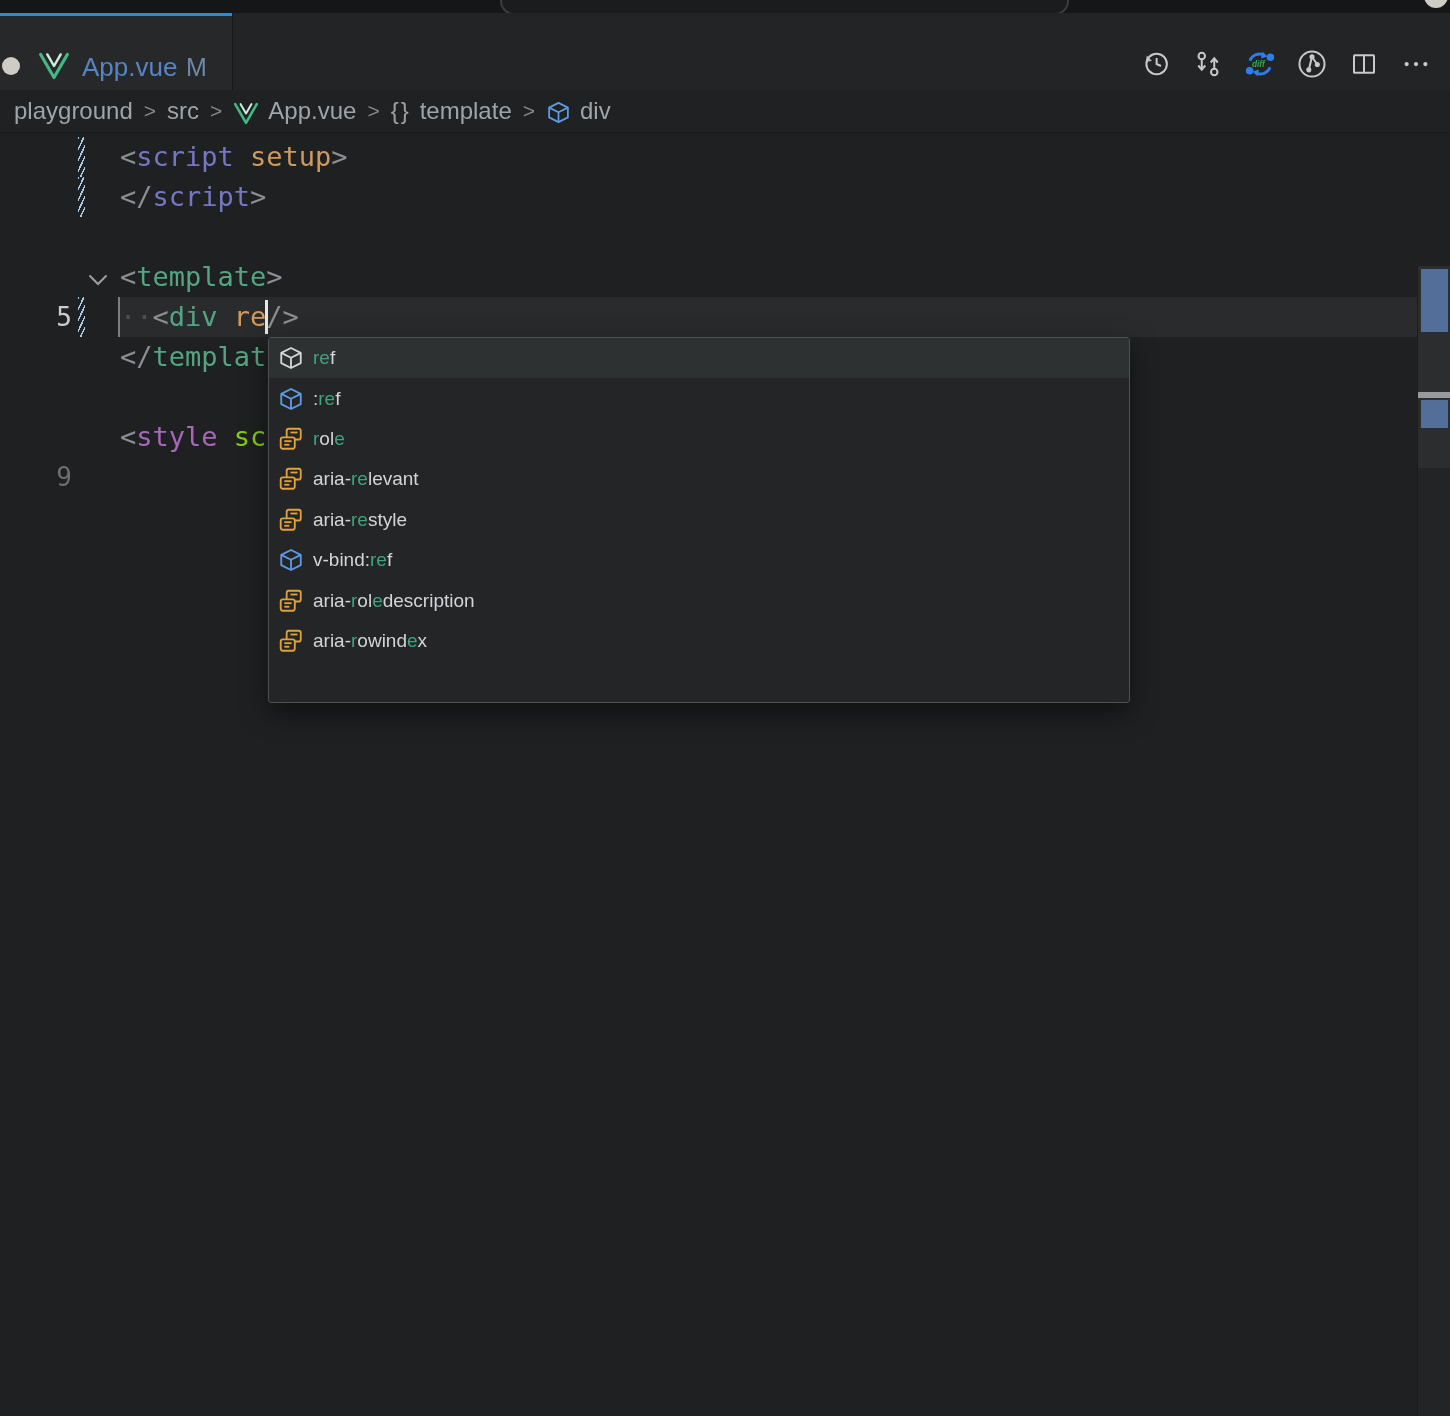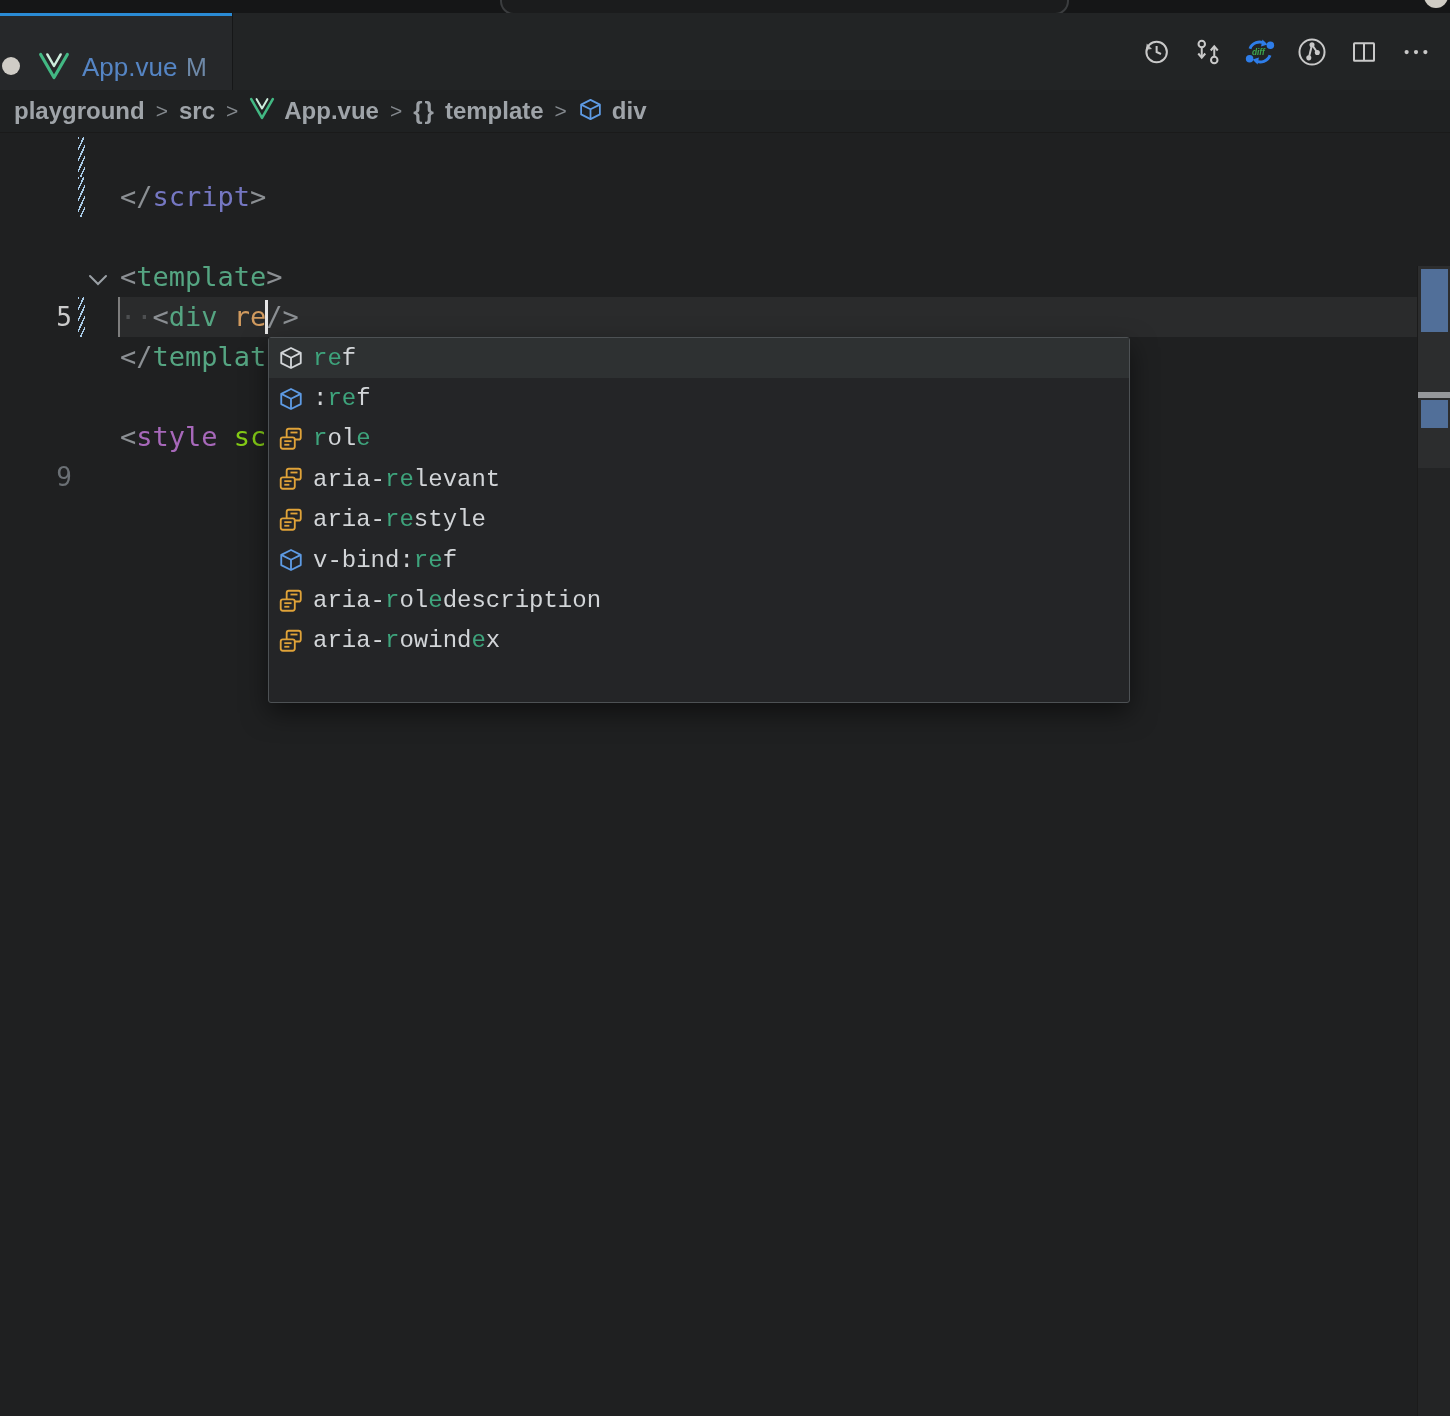--- a/index.html
+++ b/index.html
@@ -17,28 +17,28 @@
   .tabbar{position:absolute;left:0;top:13px;width:1450px;height:77px;background:#222425;
           border-bottom:1px solid #161718;}
   .tab{position:absolute;left:0;top:0;width:232px;height:77px;background:#26282a;
        border-right:1px solid #161718;cursor:pointer;}
   .tab-accent{position:absolute;left:0;top:0;width:232px;height:3px;background:#2a8bd5;}
   .tab-dot{position:absolute;left:2px;top:44px;width:18px;height:18px;border-radius:50%;
            background:#cfccc6;}
   .tab-vue-icon{position:absolute;left:38px;top:37px;}
   .tab-title{position:absolute;left:82px;top:39px;font-size:26px;color:#5585c4;}
   .tab-badge{position:absolute;left:186px;top:40px;font-size:25px;color:#6e89a8;}
-  .actions{position:absolute;right:8px;top:0;height:77px;display:flex;align-items:center;}
+  .actions{position:absolute;right:8px;top:12px;height:77px;display:flex;align-items:center;}
   .act-btn{width:52px;height:52px;display:flex;align-items:center;justify-content:center;
            cursor:pointer;}
   
   .crumbbar{position:absolute;left:0;top:90px;width:1450px;height:43px;background:#1f2122;
             border-bottom:1px solid #1a1a1a;display:flex;align-items:center;
             padding-left:14px;box-sizing:border-box;gap:11px;font-size:24px;color:#9fa4a9;}
-  .crumb{cursor:pointer;display:flex;align-items:flex-start;gap:9px;font-weight:bold;}
+  .crumb{cursor:pointer;display:flex;align-items:flex-end;gap:9px;}
   .crumb-sep{color:#84898e;font-size:21px;}
   .crumb-curly{color:#9ba0a5;letter-spacing:2px;}
   
   .editor{position:absolute;left:0;top:133px;width:1450px;height:1283px;background:#1f2021;}
   .code-line{position:absolute;left:0;width:1417px;height:40px;cursor:text;}
   .cur-hl{position:absolute;left:118px;right:0;top:0;height:40px;
           background:rgba(255,255,255,0.05);border-left:2px solid #7d7d7d;}
   .lnum{position:absolute;left:0;top:0;width:72px;height:40px;line-height:40px;
         text-align:right;font-family:"DejaVu Sans Mono",monospace;font-size:26px;}
   .mod-bar{position:absolute;left:78px;top:0;width:7px;height:40px;
@@ -49,21 +49,21 @@
          font-family:"DejaVu Sans Mono",monospace;font-size:27px;}
   .tok-cursor{display:inline-block;width:3px;height:34px;background:#e6e6e6;
               vertical-align:middle;margin:0 -1.5px;position:relative;top:-2px;}
   
   .suggest{position:absolute;left:268px;top:204px;width:862px;height:366px;
            background:#242527;border:1px solid #4d5154;box-sizing:border-box;
            border-radius:3px;box-shadow:0 10px 26px rgba(0,0,0,0.5);z-index:5;}
   .sug-row{height:40.4px;display:flex;align-items:center;padding-left:9px;cursor:pointer;}
   .sug-row.sel{background:#2e3132;}
   .sug-icon{width:26px;height:26px;margin-right:9px;flex:0 0 auto;}
-  .sug-label{font-family:Liberation Mono, monospace;font-size:24px;white-space:pre;}
+  .sug-label{font-family:Liberation Sans, sans-serif;font-size:19px;white-space:pre;}
   
   .ruler{position:absolute;left:1417px;top:133px;width:33px;height:1283px;
          background:#232425;border-left:1px solid #1b1b1b;box-sizing:border-box;cursor:pointer;}
   .ruler-slider{position:absolute;left:0;top:0;width:33px;height:202px;
                 background:rgba(255,255,255,0.045);}
   .deco{position:absolute;left:3px;width:27px;background:#516f99;}
   .deco-cursor{position:absolute;left:0;width:33px;height:6px;background:#97999c;}
 </style>
 </head>
 <body>
@@ -177,20 +177,21 @@
           </svg>
         </span>
         <span>div</span>
       </span>
     </div>
 
   <div class="editor">
     <div>
         <div class="code-line" style="top: 4px;">
           <div class="mod-bar"></div>
+          <div class="ltext"><span style="color: rgb(139, 143, 147);">&lt;</span><span style="color: rgb(117, 119, 194);">script</span><span style="color: rgb(208, 154, 95);"> setup</span><span style="color: rgb(139, 143, 147);">&gt;</span></div>
         </div>
         <div class="code-line" style="top: 44px;">
           <div class="mod-bar"></div>
           <div class="ltext"><span style="color: rgb(139, 143, 147);">&lt;/</span><span style="color: rgb(117, 119, 194);">script</span><span style="color: rgb(139, 143, 147);">&gt;</span></div>
         </div>
         <div class="code-line" style="top: 84px;">
           <div class="ltext"></div>
         </div>
         <div class="code-line" style="top: 124px;">
           <span class="fold"><svg width="20" height="12" viewBox="0 0 20 12" fill="none" stroke="#9aa0a6" stroke-width="2" stroke-linecap="round">

